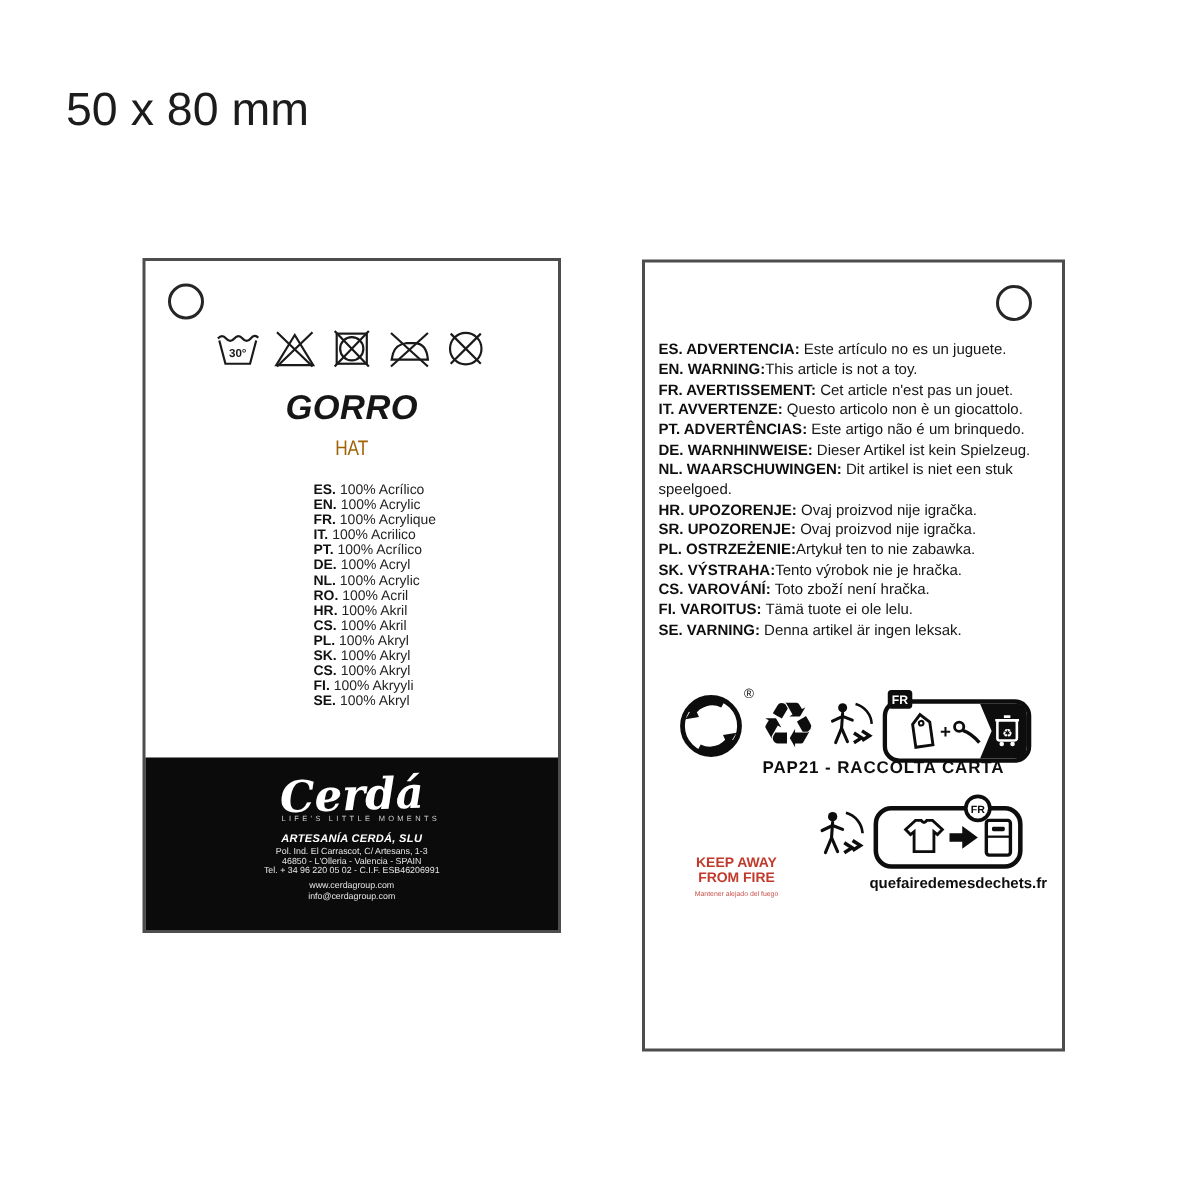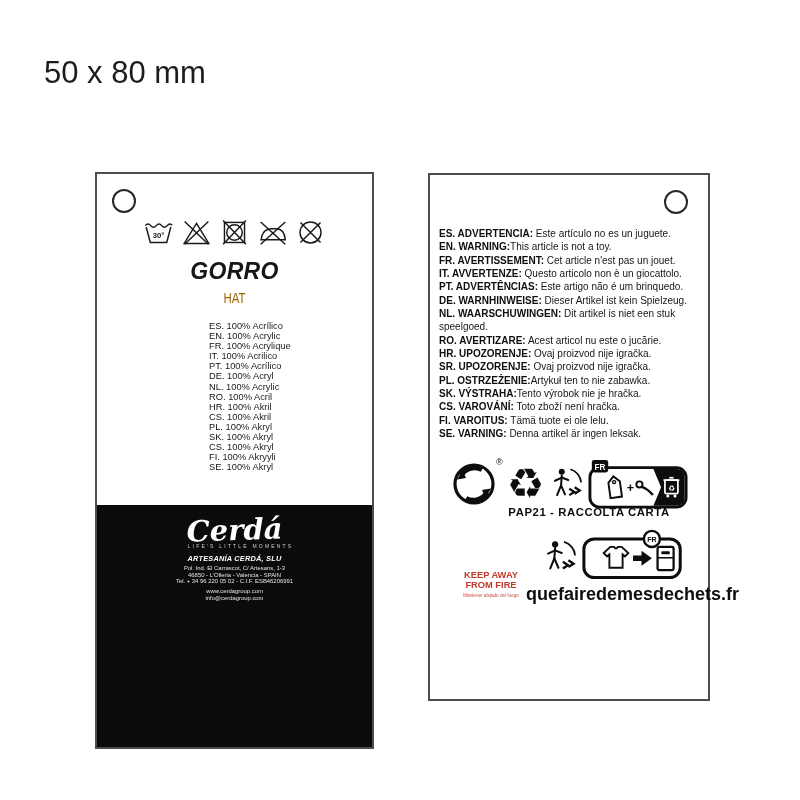--- a/index.html
+++ b/index.html
@@ -1,35 +1,35 @@
 <!DOCTYPE html>
 <html><head>
 <meta charset="utf-8">
 <style>
   html,body{margin:0;padding:0;background:#fff;}
   .canvas{position:relative;width:800px;height:800px;background:#ffffff;overflow:hidden;
           font-family:"Liberation Sans", sans-serif;color:#1b1b1b;}
   .size-label{position:absolute;left:44px;top:55px;font-size:31px;color:#1c1c1c;}
 
   .tag{position:absolute;background:#fff;border:2px solid #4d4d4d;box-sizing:border-box;}
-  #front-tag{left:95px;top:172px;width:279px;height:577px;}
+  #front-tag{left:95px;top:172px;width:279px;height:450px;}
   #back-tag{left:428px;top:173px;width:282px;height:528px;}
   .hole{position:absolute;width:20px;height:20px;border:2px solid #262626;border-radius:50%;background:#fff;}
   .hole-left{left:15px;top:15px;}
   .hole-right{right:20px;top:15px;}
 
   
   .care-row{position:absolute;top:44px;left:0;right:0;display:flex;justify-content:center;gap:7px;}
   .care-row svg{display:block;}
   .front-title{position:absolute;top:84px;left:0;right:0;text-align:center;
                font-size:23px;font-weight:700;letter-spacing:.3px;color:#161616;font-style:italic;}
   .front-subtitle{position:absolute;top:116px;left:0;right:0;text-align:center;font-size:14px;color:#a16207;}
   .front-subtitle span{display:inline-block;transform:scaleX(.82);}
   .composition{position:absolute;top:147px;left:112px;font-size:9.3px;line-height:10.1px;color:#232323;}
-  .comp-row b{font-weight:400;color:#111;}
+  .comp-row b{font-weight:700;color:#111;}
 
   .footer{position:absolute;left:0;right:0;top:331px;bottom:0;background:#0b0b0b;color:#fff;text-align:center;}
   .brand-logo{margin-top:9px;font-family:"DejaVu Serif", serif;font-style:italic;font-weight:600;
               font-size:29px;line-height:32px;transform:rotate(-2deg);}
   .brand-tagline{font-size:5px;letter-spacing:2.2px;color:#cfcfcf;margin-top:-3px;margin-left:12px;}
   .brand-company{margin-top:5px;font-size:7.4px;font-weight:700;letter-spacing:.2px;font-style:italic;}
   .brand-addr{font-size:5.9px;line-height:6.7px;color:#e4e4e4;}
   .brand-addr.first{margin-top:2px;}
   .brand-web{margin-top:3px;font-size:5.9px;line-height:6.7px;color:#e4e4e4;}
 
@@ -45,22 +45,22 @@
   .frbox-margin{margin-left:4px;}
 
   .pap-label{position:absolute;top:331px;left:46px;right:6px;text-align:center;
              font-size:11.3px;font-weight:700;letter-spacing:.6px;color:#0e0e0e;}
 
   .fire{position:absolute;top:371px;left:31px;width:60px;text-align:center;margin-top:24px;}
   .fire-main{font-size:9.3px;font-weight:700;line-height:10.3px;}
   .fire-sub{font-size:4.6px;margin-top:2px;}
 
   .disposal-row{position:absolute;top:353px;left:114px;display:flex;align-items:flex-end;}
-  .sorting-url{position:absolute;top:409px;left:96px;right:10px;text-align:left;
-               font-size:18px;font-weight:700;color:#0e0e0e;}
+  .sorting-url{position:absolute;top:409px;left:96px;right:10px;text-align:right;
+               font-size:10px;font-weight:700;color:#0e0e0e;}
 </style>
 </head>
 <body>
 
 <div class="canvas">
 
   <div class="size-label">50 x 80 mm</div>
 
   <div class="tag" id="front-tag">
     <div class="hole hole-left"></div>
@@ -137,21 +137,20 @@
     <div class="hole hole-right"></div>
 
     <div class="warnings">
       <div class="warn-line"><b>ES. ADVERTENCIA:</b><span> Este artículo no es un juguete.</span></div>
       <div class="warn-line"><b>EN. WARNING:</b><span>This article is not a toy.</span></div>
       <div class="warn-line"><b>FR. AVERTISSEMENT:</b><span> Cet article n'est pas un jouet.</span></div>
       <div class="warn-line"><b>IT. AVVERTENZE:</b><span> Questo articolo non è un giocattolo.</span></div>
       <div class="warn-line"><b>PT. ADVERTÊNCIAS:</b><span> Este artigo não é um brinquedo.</span></div>
       <div class="warn-line"><b>DE. WARNHINWEISE:</b><span> Dieser Artikel ist kein Spielzeug.</span></div>
       <div class="warn-line"><b>NL. WAARSCHUWINGEN:</b><span> Dit artikel is niet een stuk speelgoed.</span></div>
-      <div class="warn-line"><b>RO. AVERTIZARE:</b><span> Acest articol nu este o jucărie.</span></div>
       <div class="warn-line"><b>HR. UPOZORENJE:</b><span> Ovaj proizvod nije igračka.</span></div>
       <div class="warn-line"><b>SR. UPOZORENJE:</b><span> Ovaj proizvod nije igračka.</span></div>
       <div class="warn-line"><b>PL. OSTRZEŻENIE:</b><span>Artykuł ten to nie zabawka.</span></div>
       <div class="warn-line"><b>SK. VÝSTRAHA:</b><span>Tento výrobok nie je hračka.</span></div>
       <div class="warn-line"><b>CS. VAROVÁNÍ:</b><span> Toto zboží není hračka.</span></div>
       <div class="warn-line"><b>FI. VAROITUS:</b><span> Tämä tuote ei ole lelu.</span></div>
       <div class="warn-line"><b>SE. VARNING:</b><span> Denna artikel är ingen leksak.</span></div>
     </div>
 
     <div class="recycle-row">

